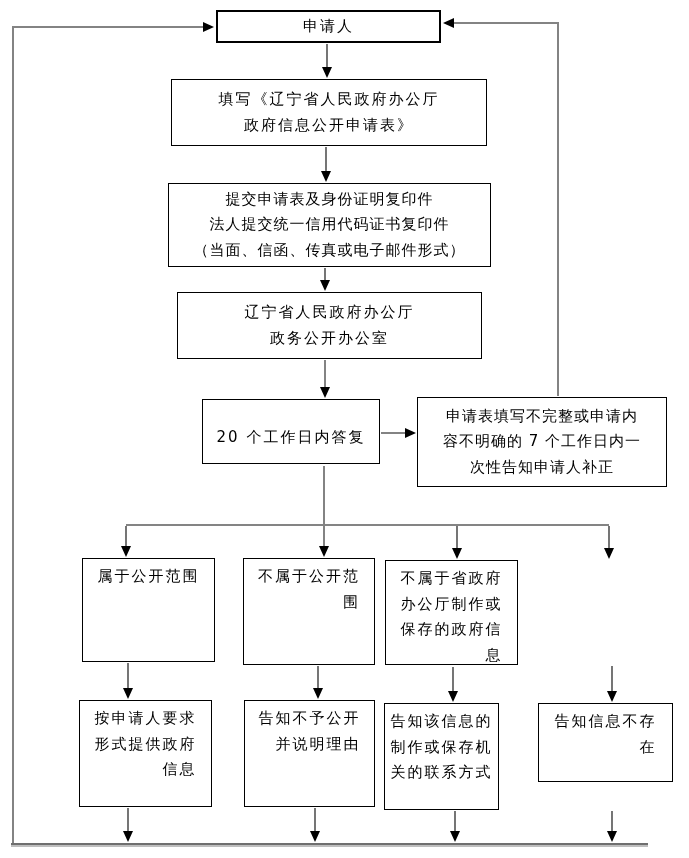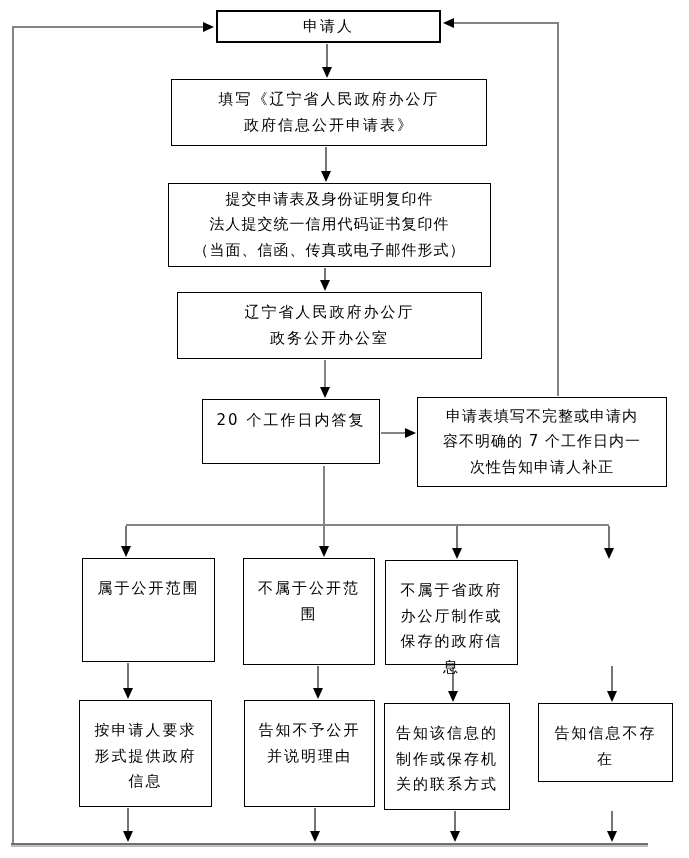--- a/index.html
+++ b/index.html
@@ -35,36 +35,36 @@
     text-align: center;
     color: #000000;
     font-size: 15px;
     line-height: 1.7;
     letter-spacing: 2px;
   }
   .node .label {
     white-space: pre-line;
   }
   .v-center { justify-content: center; }
-  .v-top    { justify-content: flex-start; padding-top: 17px; }
+  .v-top    { justify-content: flex-start; padding-top: 5px; text-align: right; }
 
   
   .n-applicant  { left:216px; top:10px;  width:225px; height:33px; border-width:2px; }
   .n-fillform   { left:171px; top:79px;  width:316px; height:67px; }
   .n-submit     { left:168px; top:183px; width:323px; height:84px; letter-spacing:1px; }
   .n-office     { left:177px; top:292px; width:305px; height:67px; }
-  .n-reply      { left:202px; top:399px; width:178px; height:65px; padding-top:8px; }
+  .n-reply      { left:202px; top:399px; width:178px; height:65px; padding-top:25px; }
   .n-supplement { left:417px; top:397px; width:250px; height:90px; letter-spacing:1px; }
   .n-b1 { left:82px;  top:558px; width:133px; height:104px; }
   .n-b2 { left:243px; top:558px; width:132px; height:107px; }
   .n-b3 { left:385px; top:560px; width:133px; height:105px; }
   .n-b4 { left:540px; top:560px; width:135px; height:105px; }
   .n-c1 { left:79px;  top:700px; width:133px; height:107px; }
   .n-c2 { left:244px; top:700px; width:131px; height:107px; }
-  .n-c3 { left:384px; top:703px; width:126px; height:107px; }
+  .n-c3 { left:384px; top:703px; width:115px; height:107px; }
   .n-c4 { left:538px; top:703px; width:135px; height:79px; }
 
   
   .ln-dark { stroke:#3b3b3b; stroke-width:1.4; fill:none; }
   .ln-gray { stroke:#838383; stroke-width:2;   fill:none; }
   .ln-thin { stroke:#0a0a0a; stroke-width:1.1; fill:none; }
   .ln-base { stroke:#3f3f3f; stroke-width:1.6; fill:none; }
   .ln-base-shadow { stroke:#a8a8a8; stroke-width:1.6; fill:none; }
 </style>
 </head>

